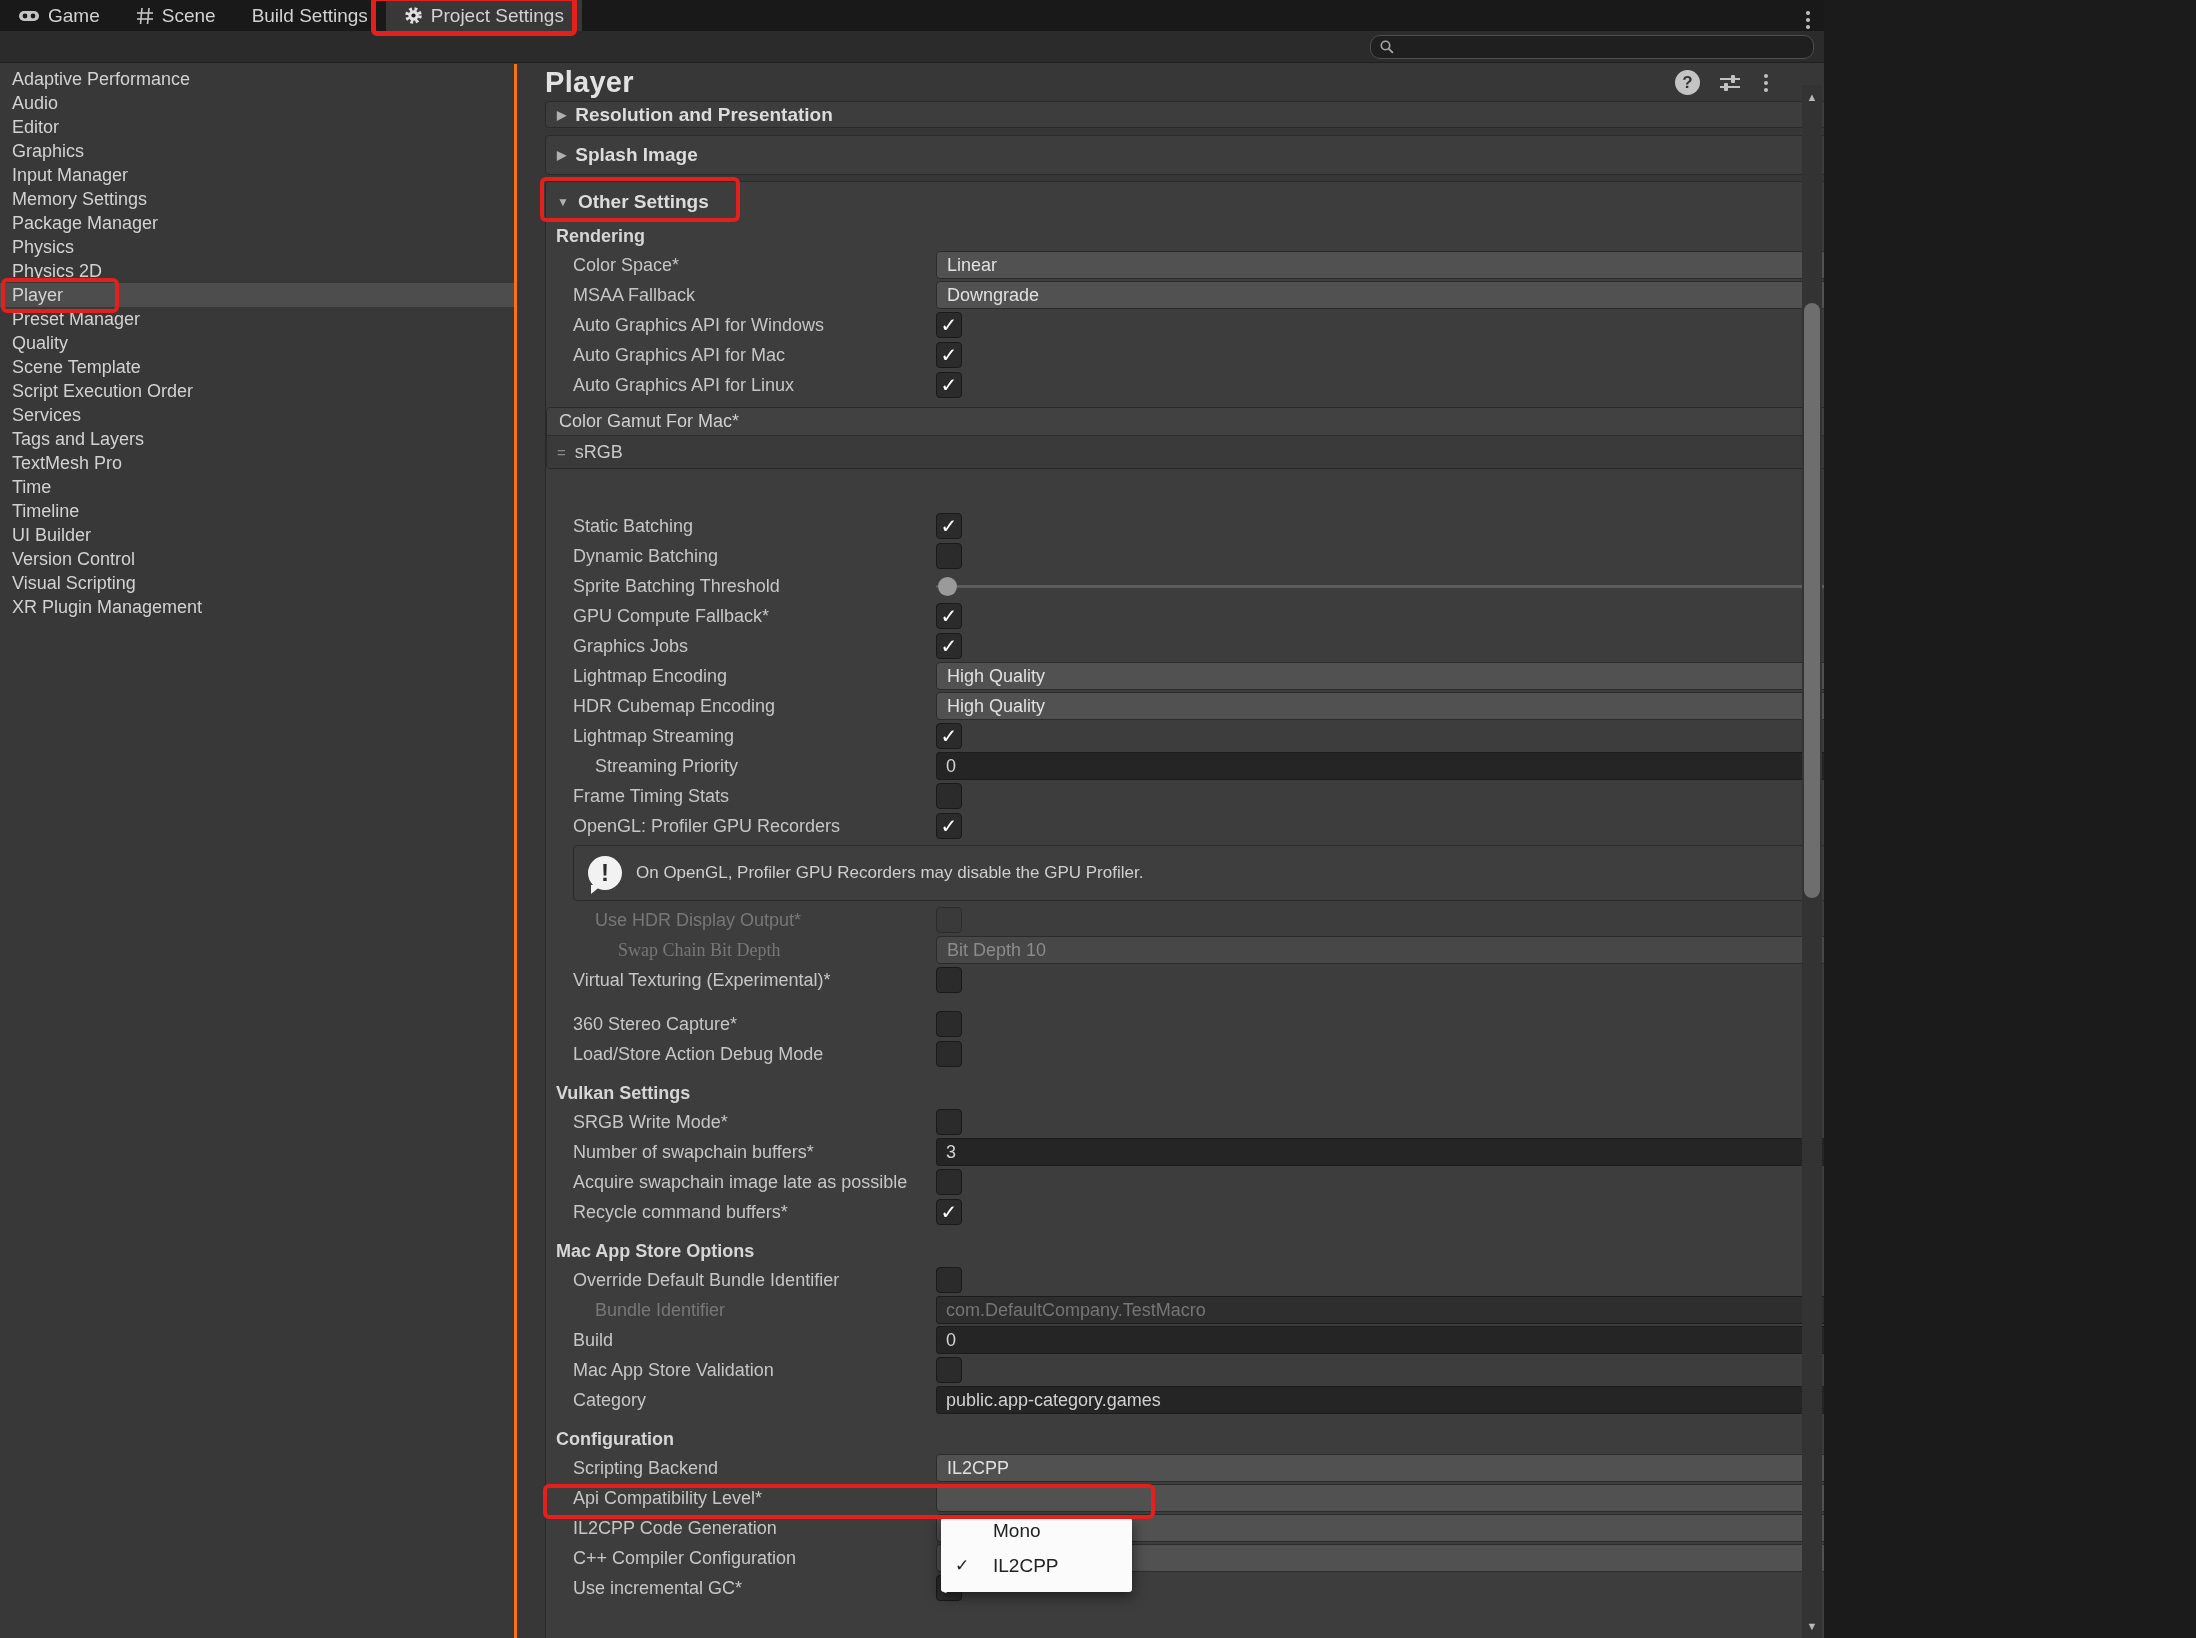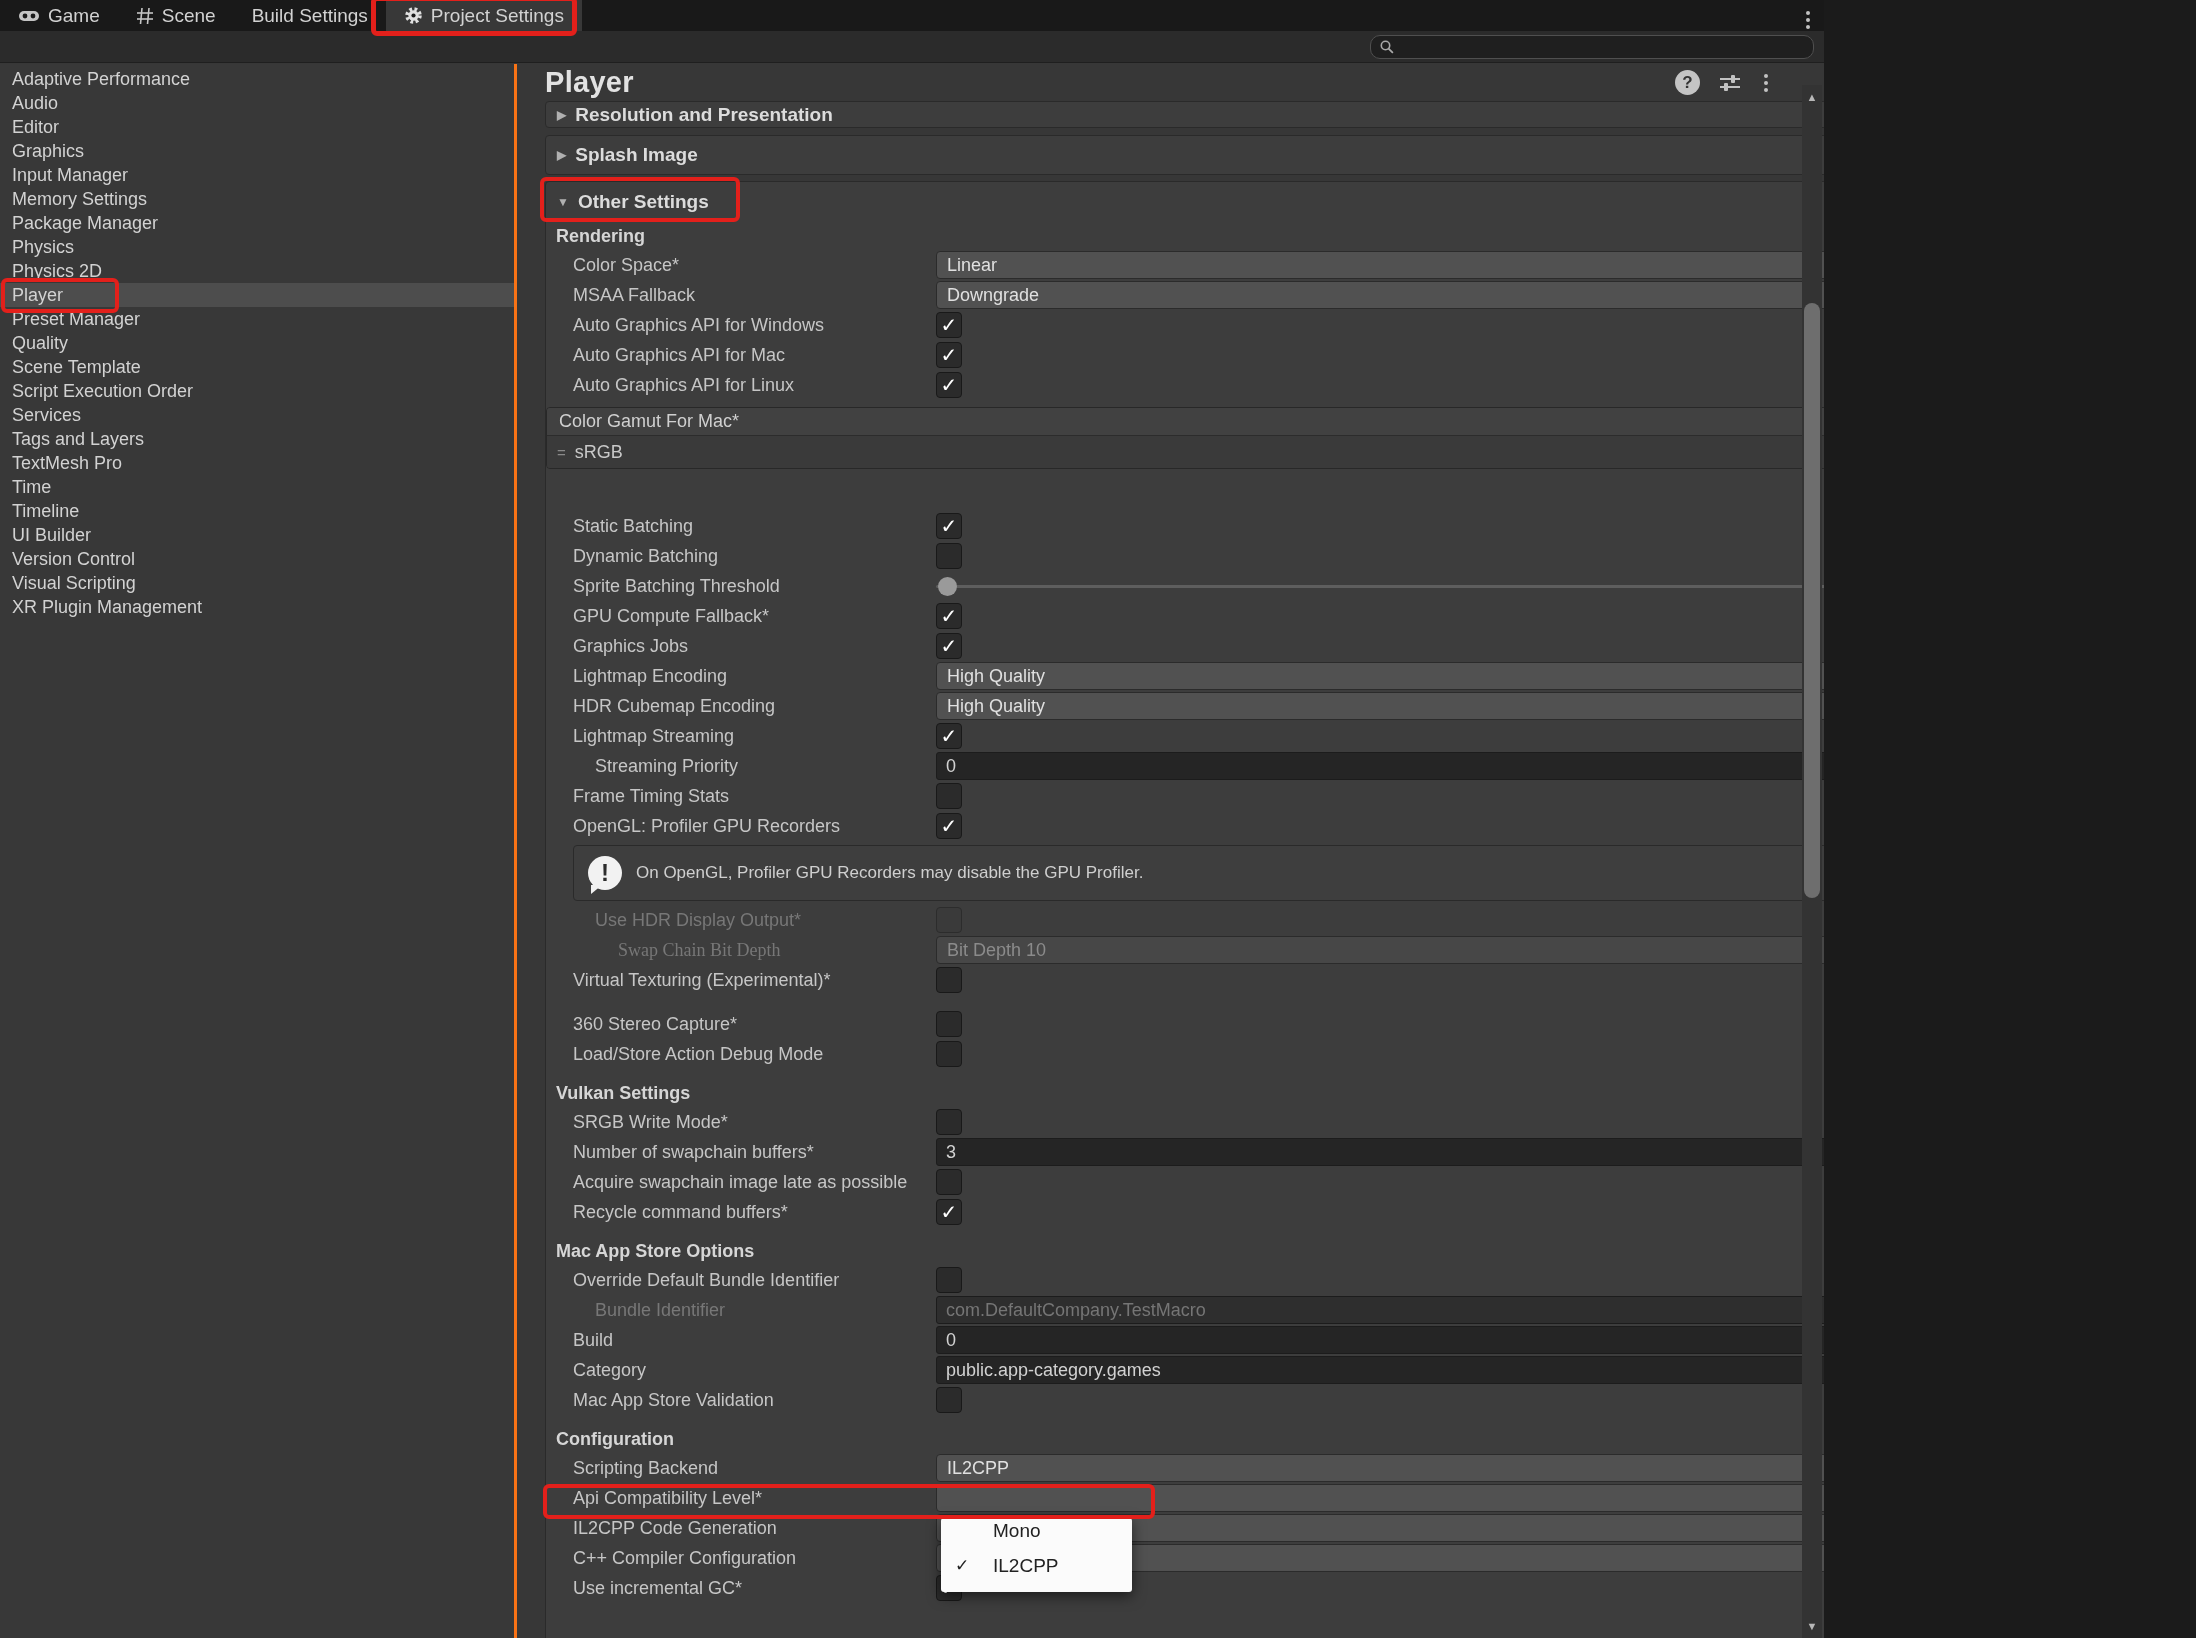--- a/index.html
+++ b/index.html
@@ -455,29 +455,29 @@
                 <div class="field disabled">com.DefaultCompany.TestMacro</div>
               </div>
             </div>
             <div class="row">
               <span class="rlabel">Build</span>
               <div class="rvalue">
                 <div class="field">0</div>
               </div>
             </div>
             <div class="row">
+              <span class="rlabel">Mac App Store Validation</span>
+              <div class="rvalue">
+                <div class="checkbox"></div>
+              </div>
+            </div>
+            <div class="row">
               <span class="rlabel">Category</span>
               <div class="rvalue">
                 <div class="field">public.app-category.games</div>
-              </div>
-            </div>
-            <div class="row">
-              <span class="rlabel">Mac App Store Validation</span>
-              <div class="rvalue">
-                <div class="checkbox"></div>
               </div>
             </div>
             <div class="row heading" style="margin-top: 10px;">
               <span class="h-label">Configuration</span>
             </div>
             <div class="row">
               <span class="rlabel">Scripting Backend</span>
               <div class="rvalue">
                 <div class="dropdown">
                   <span class="dd-text">IL2CPP</span>

